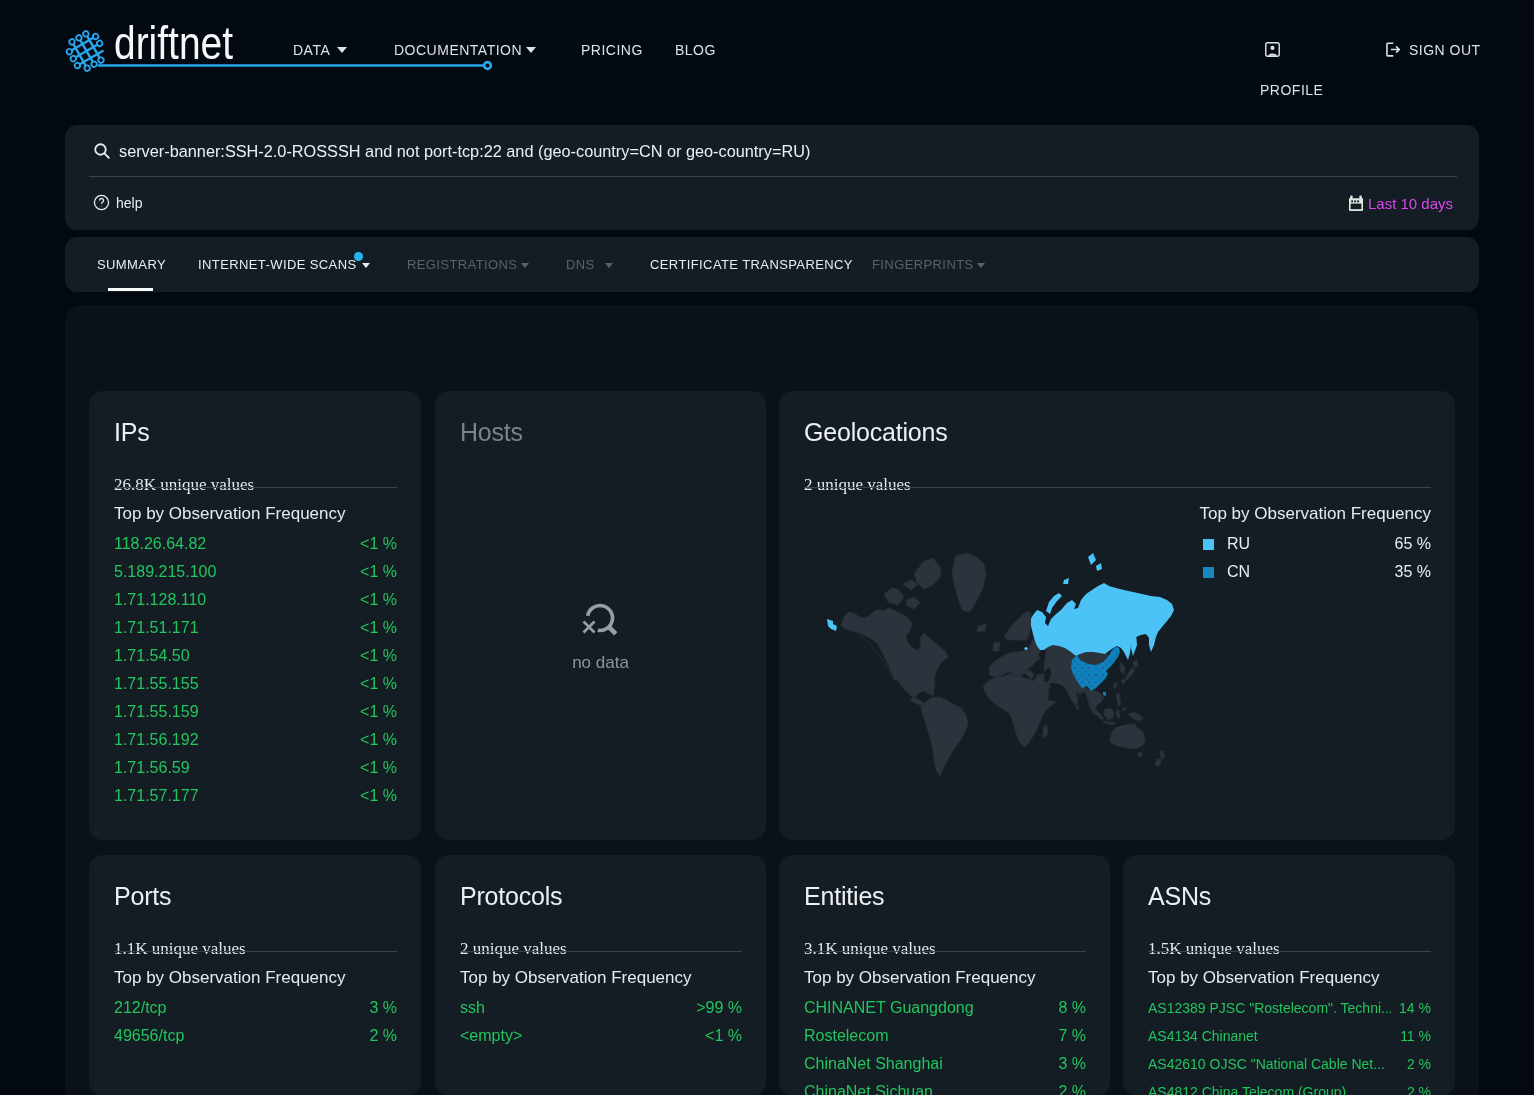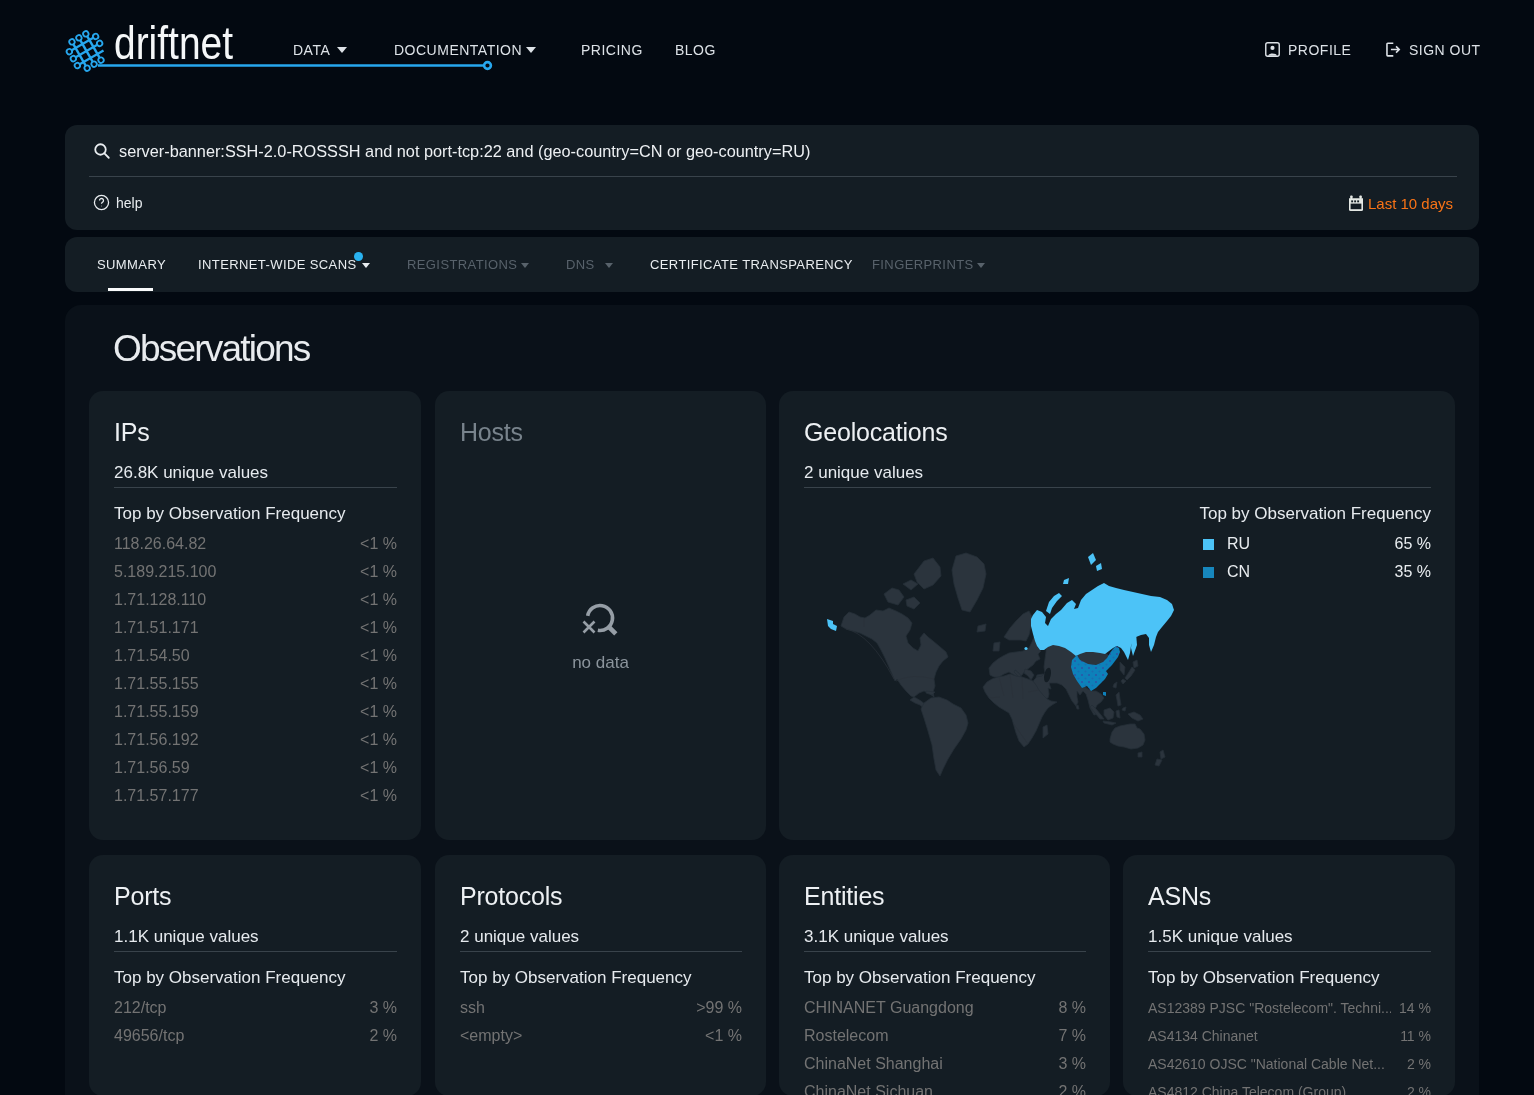--- a/index.html
+++ b/index.html
@@ -27,24 +27,24 @@
 .tab.dim { color:#58626b; }
 .tcaret { position:absolute; width:0; height:0; border-left:4.5px solid transparent; border-right:4.5px solid transparent; border-top:5px solid #e9edf0; top:26px; }
 .tcaret.dim { border-top-color:#58626b; }
 
 
 #panel { left:65px; top:305px; width:1414px; height:900px; background:#0a1119; border-radius:16px; }
 
 .card { position:absolute; background:#141d24; border-radius:14px; }
 .card h3 { font-weight:400; font-size:25px; color:#edf0f3; position:absolute; left:25px; top:27px; letter-spacing:-0.2px; }
 .card h3.dim { color:#78838c; }
-.card .sub { position:absolute; left:25px; top:72px; font-size:17px; color:#e6eaee; }
+.card .sub { position:absolute; left:25px; top:84px; font-size:17px; color:#e6eaee;font-family:Liberation Serif, serif; }
 .card .cdiv { position:absolute; left:25px; right:24px; top:96px; height:1px; background:#39434b; }
 .card .topby { position:absolute; left:25px; top:113px; font-size:17px; color:#e6eaee; }
-.rows { position:absolute; left:25px; right:24px; top:139px; font-size:16px; color:#737373; }
+.rows { position:absolute; left:25px; right:24px; top:139px; font-size:16px; color:#22c55e; }
 .rows .r { height:28px; line-height:28px; display:flex; justify-content:space-between; }
 .rows .r .nm { white-space:nowrap; overflow:hidden; }
 .rows .r .pc { white-space:nowrap; flex-shrink:0; margin-left:8px; }
 
 
 .lsq { display:inline-block; width:11px; height:11px; margin-right:13px; flex-shrink:0; }
 </style>
 </head>
 <body>
 
@@ -87,21 +87,21 @@
 <span class="navlink" style="left:394px;">DOCUMENTATION</span>
 <span class="caret abs" style="left:526px; top:47px;"></span>
 <span class="navlink" style="left:581px;">PRICING</span>
 <span class="navlink" style="left:675px;">BLOG</span>
 
 <svg class="abs" style="left:1263px; top:40px;" width="19" height="19" viewBox="0 0 24 24" fill="none" stroke="#dde2e7" stroke-width="1.8">
   <rect x="3.5" y="3.5" width="17" height="17" rx="2.5"></rect>
   <circle cx="12" cy="10" r="2.6" fill="#dde2e7" stroke="none"></circle>
   <path d="M6.5 20c0-4 11-4 11 0" fill="#dde2e7" stroke="none"></path>
 </svg>
-<span class="navlink" style="left:1288px;">PROFILE</span>
+<span class="navlink" style="left:1260px;margin-top:40px;">PROFILE</span>
 
 <svg class="abs" style="left:1383px; top:40px;" width="19" height="19" viewBox="0 0 24 24" fill="none" stroke="#dde2e7" stroke-width="2">
   <path d="M13 4H6a1 1 0 0 0-1 1v14a1 1 0 0 0 1 1h7"></path>
   <path d="M10 12h10 M16.5 8l4 4-4 4"></path>
 </svg>
 <span class="navlink" style="left:1409px;">SIGN OUT</span>
 
 <div class="abs" id="searchbox"></div>
 <svg class="abs" style="left:93px; top:142px;" width="18" height="18" viewBox="0 0 24 24" fill="none" stroke="#e9edf0" stroke-width="2.4">
   <circle cx="10" cy="10" r="7"></circle>
@@ -123,39 +123,38 @@
     <rect x="11.4" y="0.5" width="2.4" height="3.4" rx="0.8"></rect>
     <path d="M1 3.2h14v11.3a1.5 1.5 0 0 1-1.5 1.5h-11A1.5 1.5 0 0 1 1 14.5z"></path>
   </g>
   <rect x="2.6" y="8.6" width="10.8" height="5.6" fill="#141d24"></rect>
   <g fill="#141d24">
     <rect x="3.2" y="5.4" width="1.9" height="1.9"></rect>
     <rect x="6.2" y="5.4" width="1.9" height="1.9"></rect>
     <rect x="9.2" y="5.4" width="1.9" height="1.9"></rect>
   </g>
 </svg>
-<div class="abs" style="left:1368px; top:195px; font-size:15px; color:#f97316;text-align:right;">Last 10 days</div>
+<div class="abs" style="left:1368px; top:195px; font-size:15px; color:#d946ef;text-align:right;">Last 10 days</div>
 
 <div class="abs" id="tabbar">
   <span class="tab" style="left:32px;">SUMMARY</span>
   <div class="abs" style="left:43px; top:51px; width:45px; height:3px; background:#fafbfc;"></div>
   <span class="tab" style="left:133px;">INTERNET-WIDE SCANS</span>
   <div class="abs" style="left:289px; top:15px; width:9px; height:9px; border-radius:50%; background:#29b2f0;"></div>
   <span class="tcaret" style="left:297px;"></span>
   <span class="tab dim" style="left:342px;">REGISTRATIONS</span>
   <span class="tcaret dim" style="left:456px;"></span>
   <span class="tab dim" style="left:501px;text-align:center;">DNS</span>
   <span class="tcaret dim" style="left:540px;"></span>
   <span class="tab" style="left:585px;">CERTIFICATE TRANSPARENCY</span>
   <span class="tab dim" style="left:807px;">FINGERPRINTS</span>
   <span class="tcaret dim" style="left:912px;"></span>
 </div>
 
 <div class="abs" id="panel">
-  <div class="abs" style="left:48px; top:23px; font-size:37px; font-weight:400; letter-spacing:-1.8px; color:#e8ebee;">Observations</div>
 
   <div class="card" style="left:24px; top:86px; width:332px; height:449px;">
     <h3>IPs</h3>
     <div class="sub">26.8K unique values</div>
     <div class="cdiv"></div>
     <div class="topby">Top by Observation Frequency</div>
     <div class="rows">
       <div class="r">
           <span class="nm">118.26.64.82</span>
           <span class="pc">&lt;1&nbsp;%</span>

